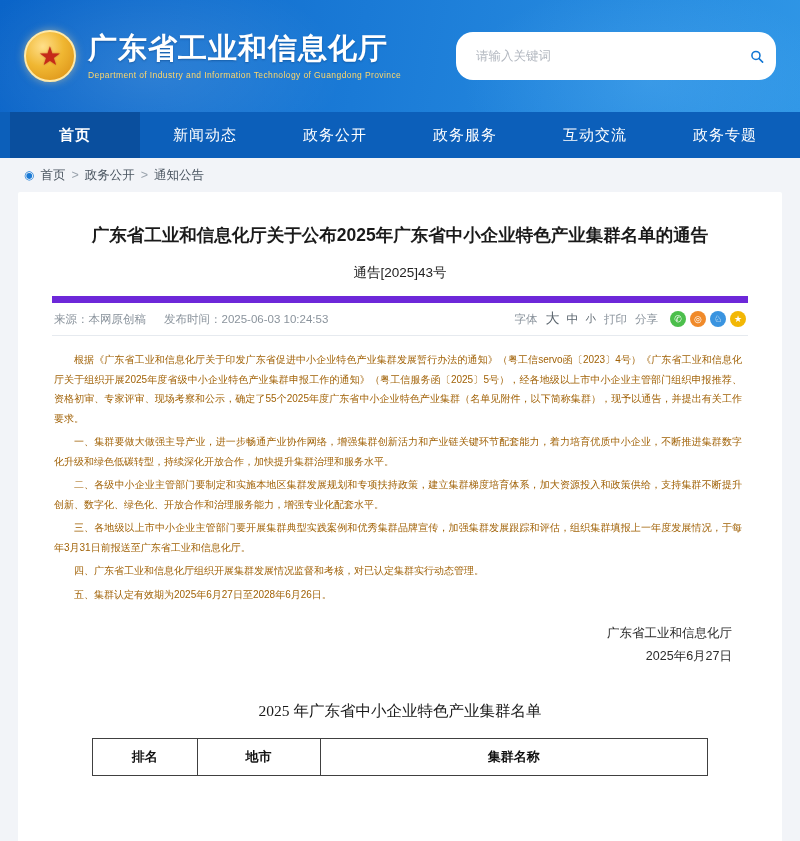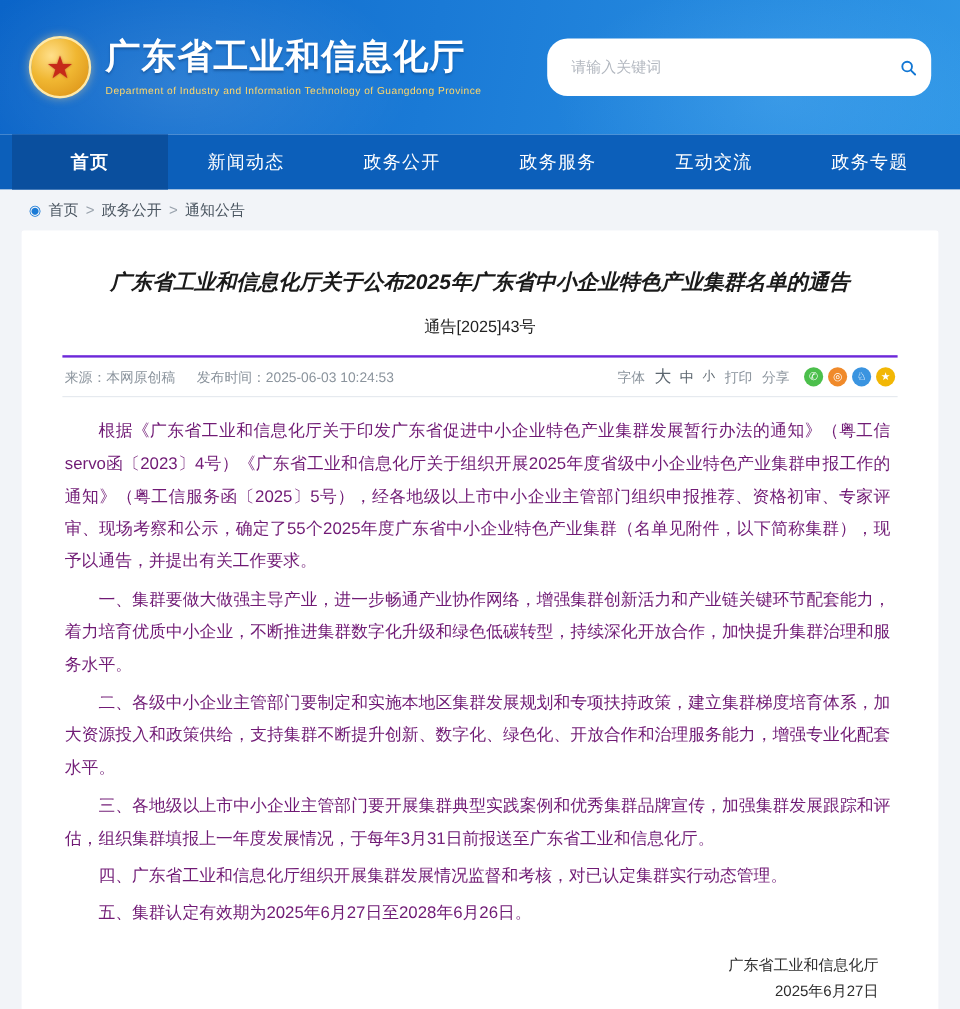--- a/index.html
+++ b/index.html
@@ -147,32 +147,31 @@
     padding: 26px 34px 10px 34px;
     min-height: 660px;
   }
   .doc-title {
     text-align: center;
     font-size: 17.5px;
     font-weight: bold;
     color: #1a1a1a;
     line-height: 1.5;
     margin: 4px 0 16px 0;
-    font-style: italic;
   }
   .doc-number {
     text-align: center;
     font-size: 13.5px;
     color: #222;
     margin-bottom: 14px;
   }
   .meta-bar {
     display: flex;
     align-items: center;
-    border-top: 2px solid #6d28d9;
+    border-top: 7px solid #6d28d9;
     border-bottom: 1px solid #e6eaef;
     padding: 7px 2px;
     font-size: 11.5px;
     color: #8a939c;
   }
   .meta-left { display: flex; gap: 18px; align-items: center; }
   .meta-right { margin-left: auto; display: flex; align-items: center; gap: 8px; }
   .font-label { color: #8a939c; }
   .font-size-opts { display: flex; align-items: center; gap: 7px; color: #5c666f; }
   .font-size-opts span { cursor: pointer; }
@@ -185,23 +184,23 @@
     display: inline-flex; align-items: center; justify-content: center;
     font-size: 9px; color: #fff; cursor: pointer;
   }
   .dot.green { background: #4cbf4c; }
   .dot.orange { background: #f08a2a; }
   .dot.blue { background: #3a94e0; }
   .dot.gold { background: #f2b705; }
 
   .doc-body { padding: 14px 2px 0 2px; }
   .doc-body p {
-    font-size: 14px;
+    font-size: 10px;
     line-height: 1.95;
-    color: #701a75;
+    color: #a16207;
     margin: 0 4px 4px 0;
     text-align: justify;
     text-indent: 2em;
   }
   .sign-block {
     margin-top: 18px;
     text-align: right;
     font-size: 12.5px;
     color: #2b2b2b;
     line-height: 1.8;

